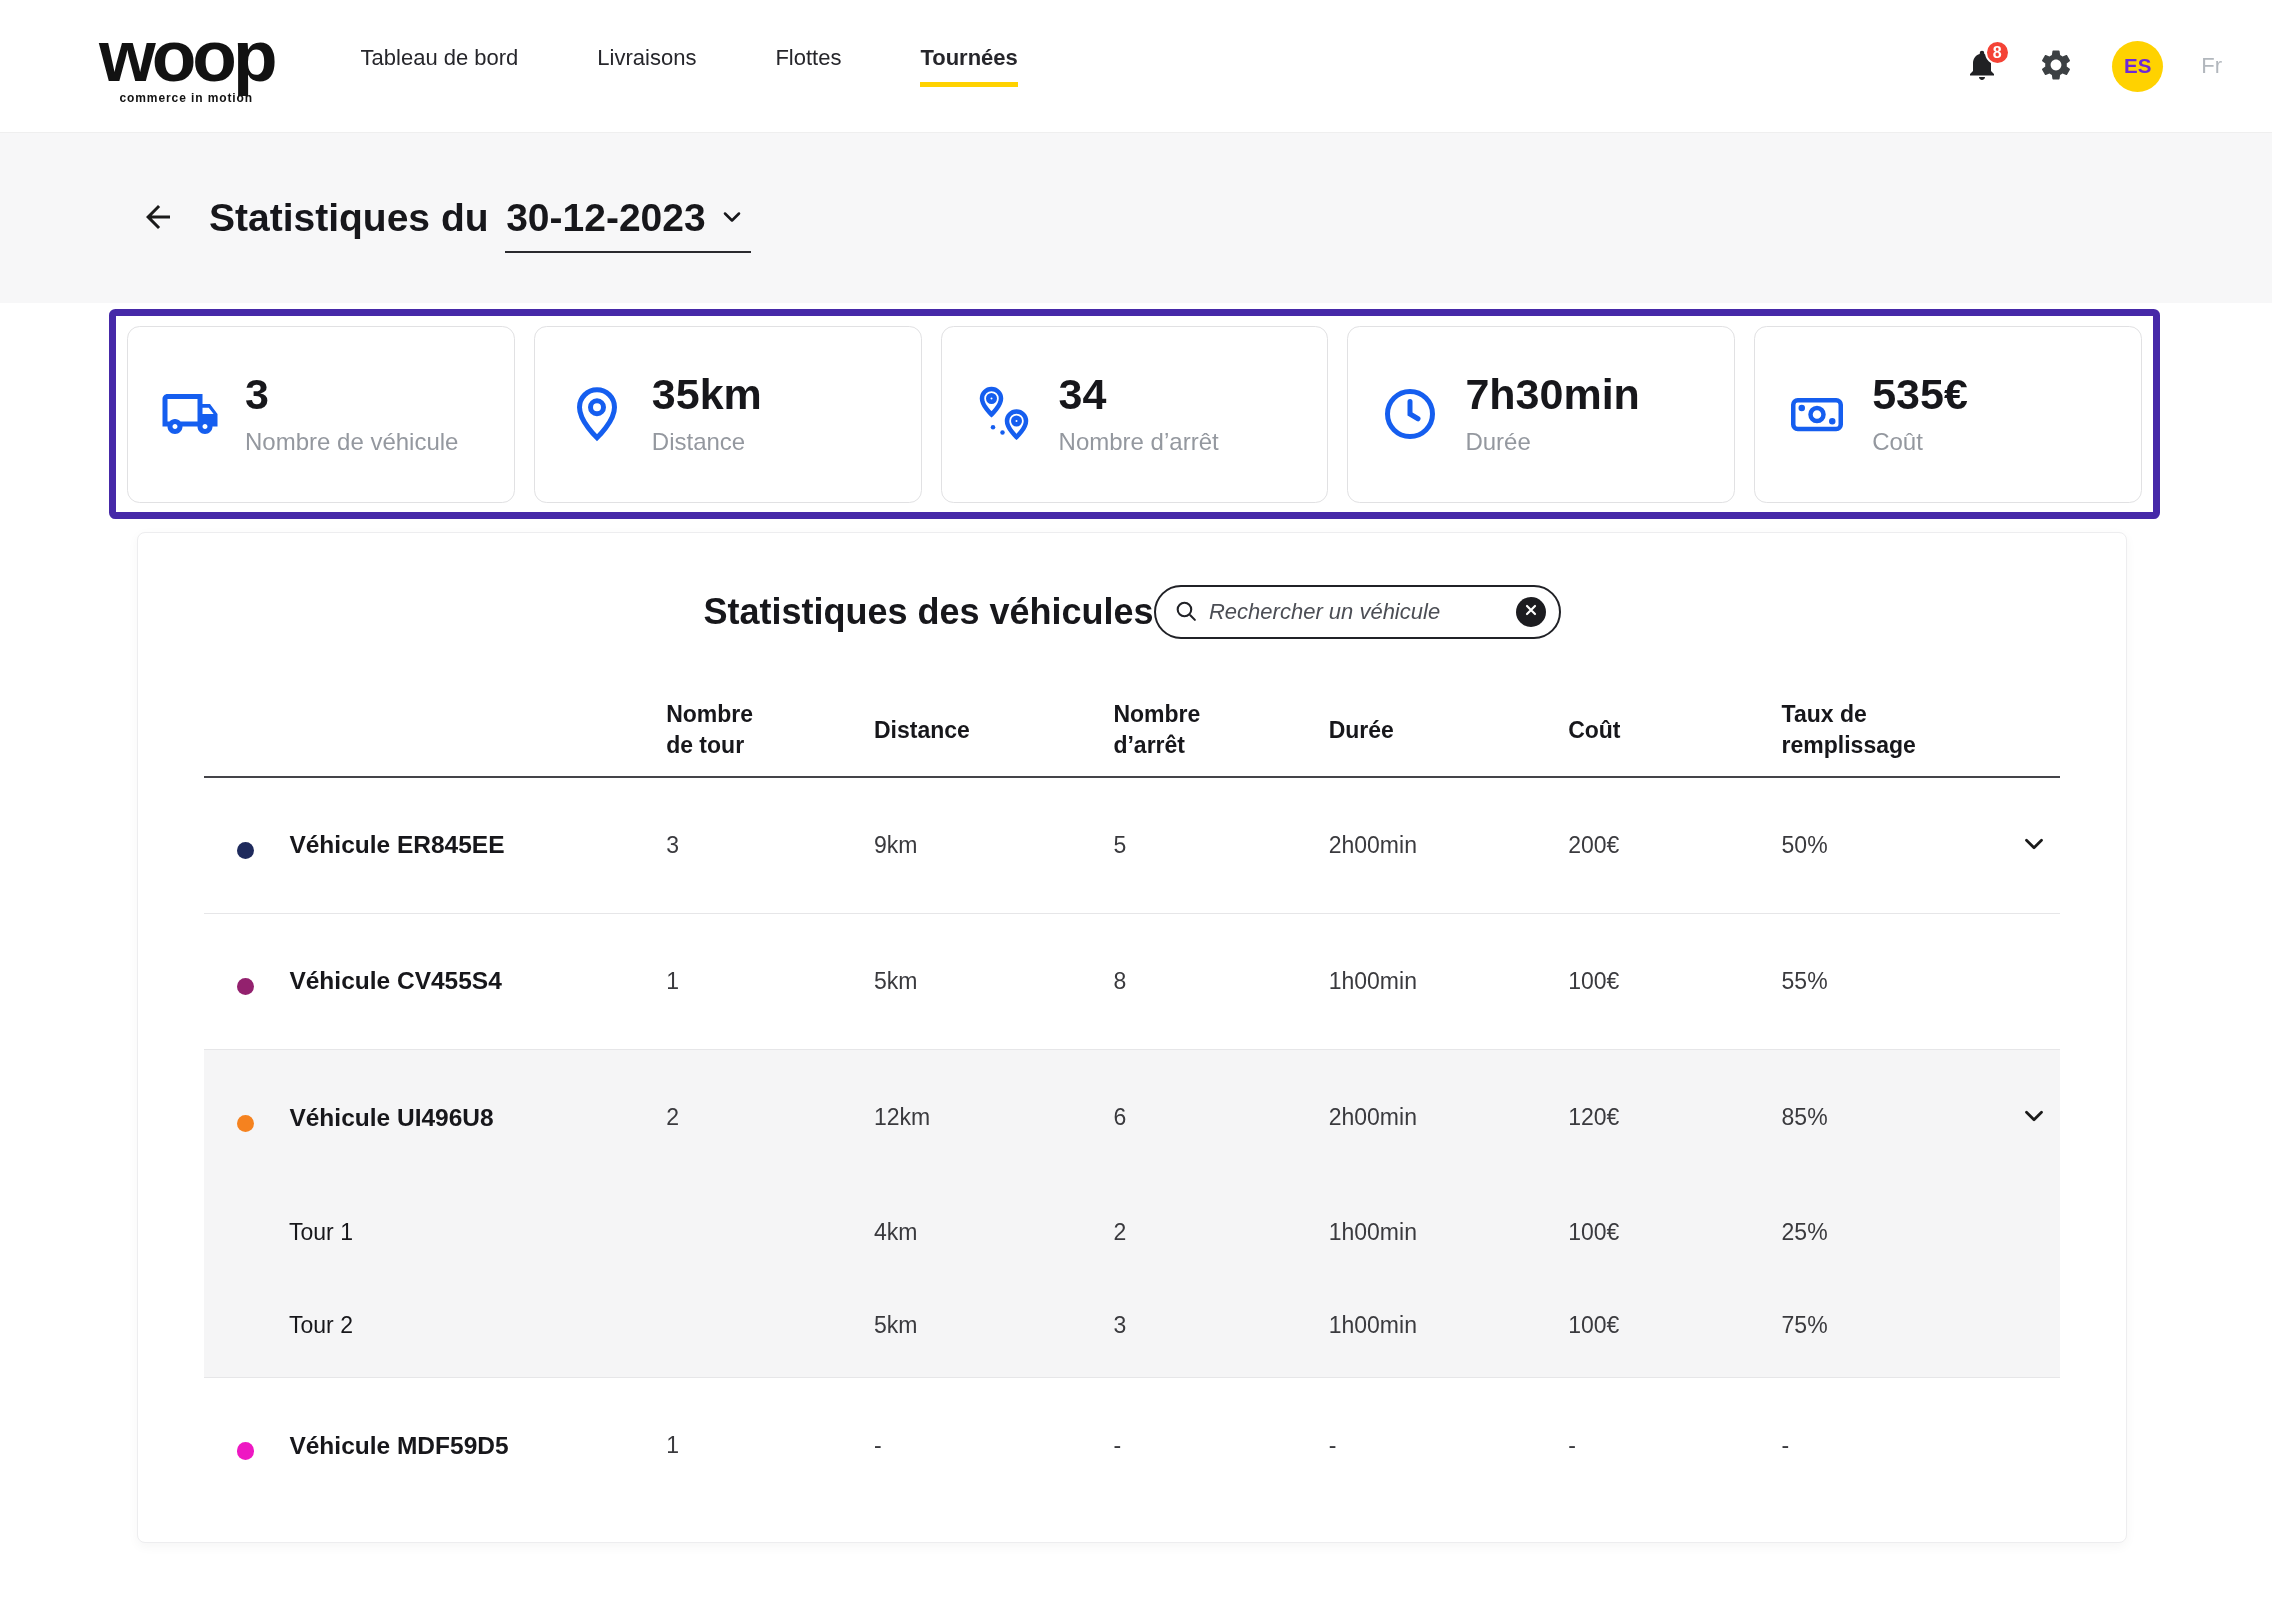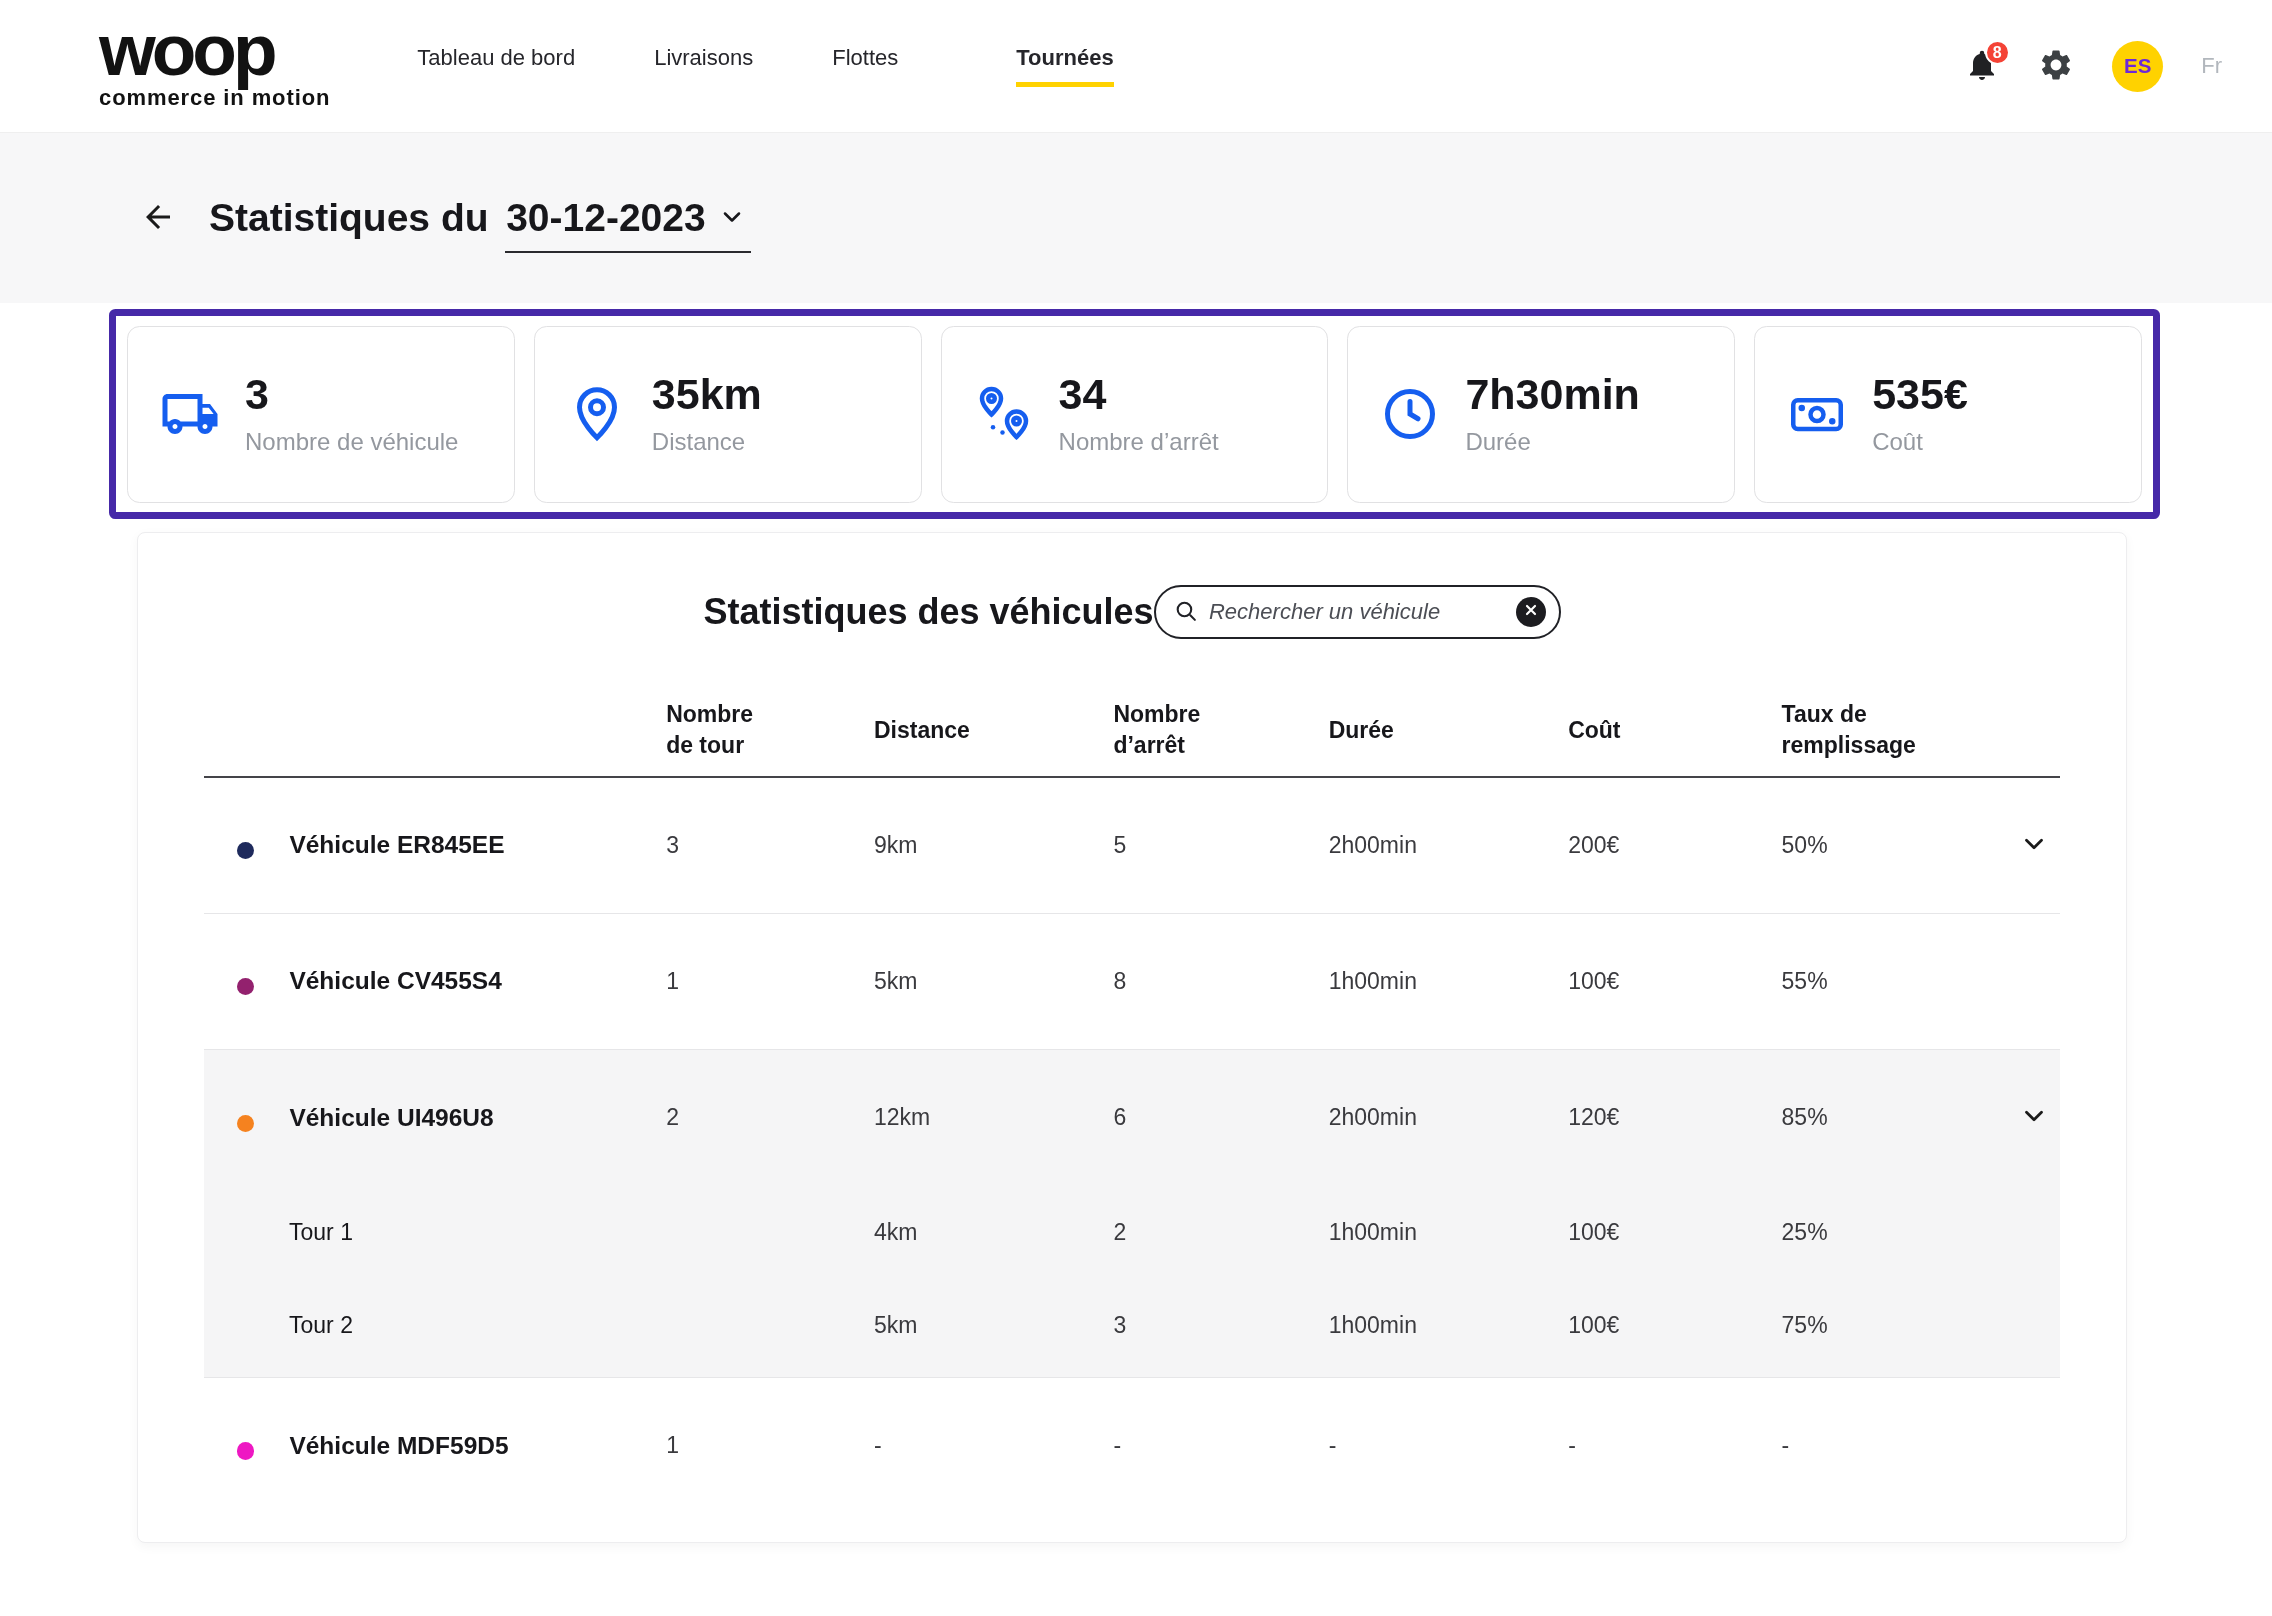--- a/index.html
+++ b/index.html
@@ -14,27 +14,27 @@
   
   .topbar {
     height: 133px; display: flex; align-items: center;
     padding: 0 51px; background: #fff; border-bottom: 0.8px solid #efefef;
   }
   .logo { display: flex; flex-direction: column; margin-right: 87px; margin-left: 48px; }
   .logo-word {
     font-size: 73px; font-weight: 800; letter-spacing: -4px;
     line-height: 0.8; color: #121212;
   }
-  .logo-tag { font-size: 22px; font-weight: 700; letter-spacing: 0.9px; color: #121212; margin-top: 6.3px; text-align: center; }
+  .logo-tag { font-size: 12px; font-weight: 700; letter-spacing: 0.9px; color: #121212; margin-top: 6.3px; text-align: center; }
   .nav { display: flex; gap: 79px; align-items: center; }
   .nav-item {
     font-size: 22px; color: #26262b; font-weight: 500; text-decoration: none;
     padding-bottom: 11px; border-bottom: 5.5px solid transparent;
   }
-  .nav-item.active { font-weight: 600; border-bottom-color: var(--brand-yellow, #FFD200); margin-left: 39px; }
+  .nav-item.active { font-weight: 600; border-bottom-color: var(--brand-yellow, #FFD200); }
   .top-right { margin-left: auto; display: flex; align-items: center; gap: 38px; }
   .icon-btn { position: relative; display: flex; align-items: center; }
   .badge {
     position: absolute; top: -6.3px; right: -9.5px;
     min-width: 25px; height: 25px; padding: 0 4.7px; border-radius: 12.6px;
     background: var(--badge-red, #F44336); color: #fff; font-size: 16px; font-weight: 700;
     display: flex; align-items: center; justify-content: center; border: 2.4px solid #fff;
   }
   .avatar {
     width: 51px; height: 51px; border-radius: 50%;

